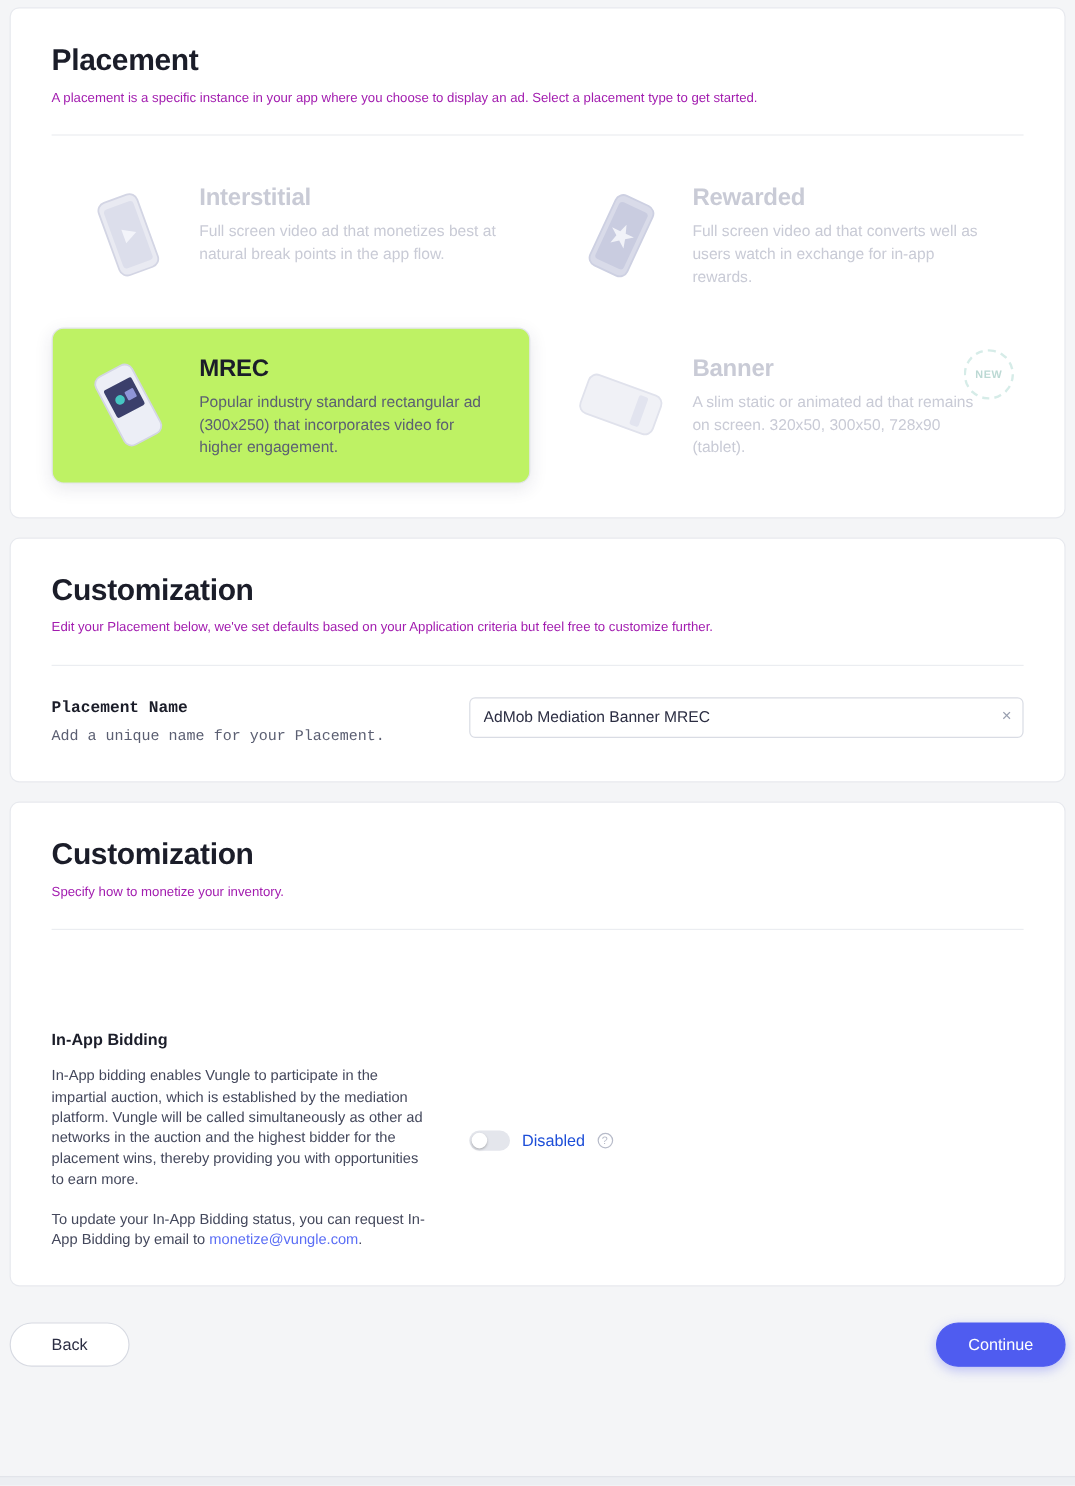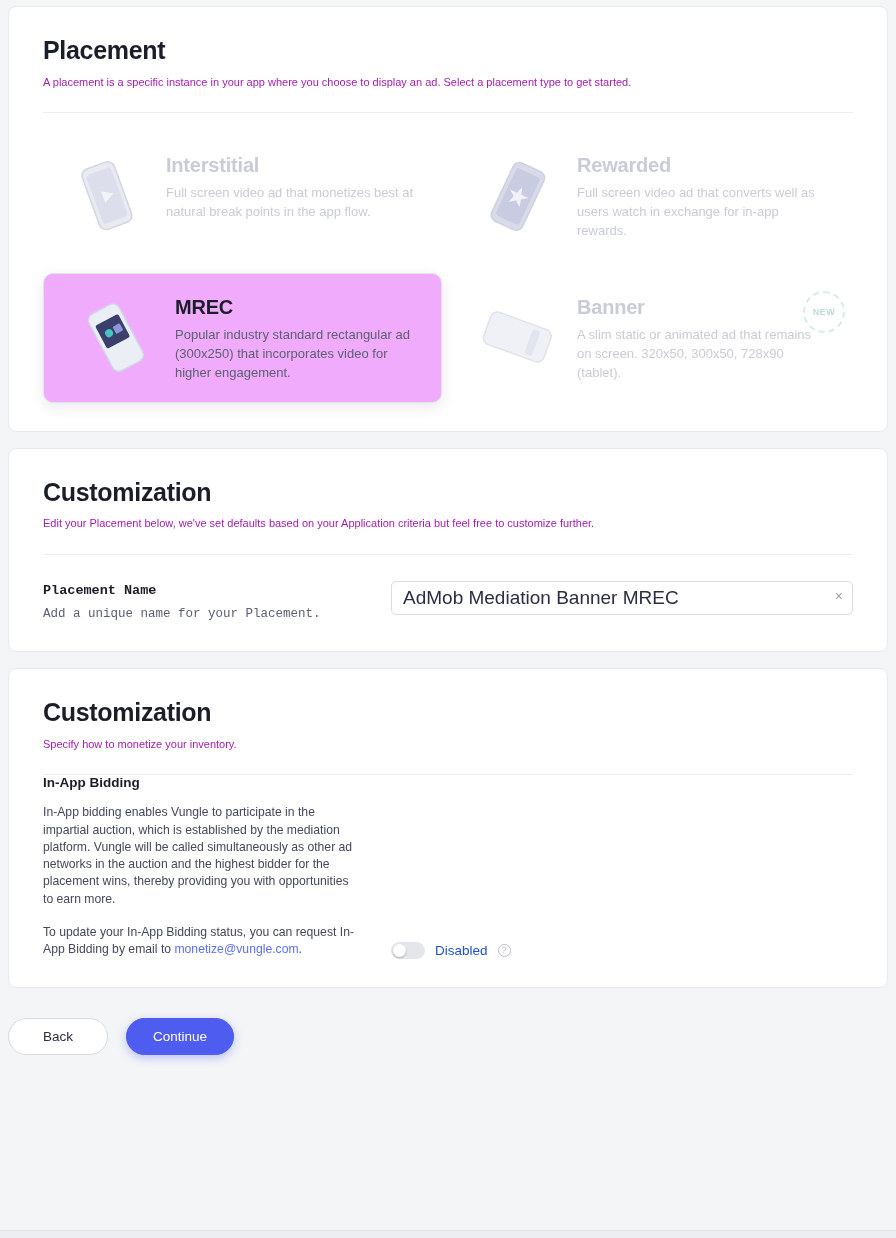--- a/index.html
+++ b/index.html
@@ -57,23 +57,22 @@
     align-items: flex-start;
     gap: 14px;
     padding: 18px 16px;
     border: 1px solid transparent;
     border-radius: 10px;
     background: transparent;
     min-height: 126px;
   }
   .type-card.selected {
     border: 1px solid #e2e4ea;
-    background: #f0abfc;
+    background: #bef264;
     box-shadow: 0 4px 14px rgba(35,40,80,0.10);
-    justify-content: flex-end;
   }
   .type-card.disabled .type-name,
   .type-card.disabled .type-desc { color: #c9cbd6; }
   .type-name {
     font-size: 20px;
     font-weight: 700;
     margin: 0 0 7px 0;
     color: #1b1d29;
     letter-spacing: -0.2px;
   }
@@ -124,38 +123,38 @@
     position: relative;
     flex: 1;
     max-width: 462px;
   }
   .text-input {
     width: 100%;
     height: 34px;
     border: 1px solid #d9dce4;
     border-radius: 5px;
     padding: 6px 30px 6px 11px;
-    font-size: 19px;
+    font-size: 13px;
     color: #2b2d42;
     font-family: "Liberation Sans", sans-serif;
     outline: none;
     background: #fff;
   }
   .clear-x {
     position: absolute;
     right: 10px;
     top: 8px;
     font-size: 14px;
     color: #9aa0b0;
     cursor: pointer;
     line-height: 1;
   }
 
   
-  .mon-body { display: flex; align-items: flex-end; }
+  .mon-body { margin-top: 84px; display: flex; align-items: center; }
   .mon-left { width: 348px; flex: 0 0 348px; }
   .mon-left .field-label { margin-bottom: 14px; }
   .mon-para {
     font-size: 12.2px;
     line-height: 1.42;
     color: #44485c;
     margin: 0 0 16px 0;
     max-width: 312px;
   }
   .mon-para:last-child { margin-bottom: 0; }
@@ -186,21 +185,21 @@
     font-size: 9px;
     line-height: 11px;
     text-align: center;
     display: inline-block;
     cursor: pointer;
   }
 
   
   .footer {
     display: flex;
-    justify-content: flex-start;
+    justify-content: space-between;
     gap: 18px;
     padding: 14px 0 22px 0;
   }
   .btn {
     border-radius: 20px;
     font-size: 13.5px;
     padding: 10px 26px;
     cursor: pointer;
     font-family: "Liberation Sans", sans-serif;
     border: 1px solid #d7dae2;

